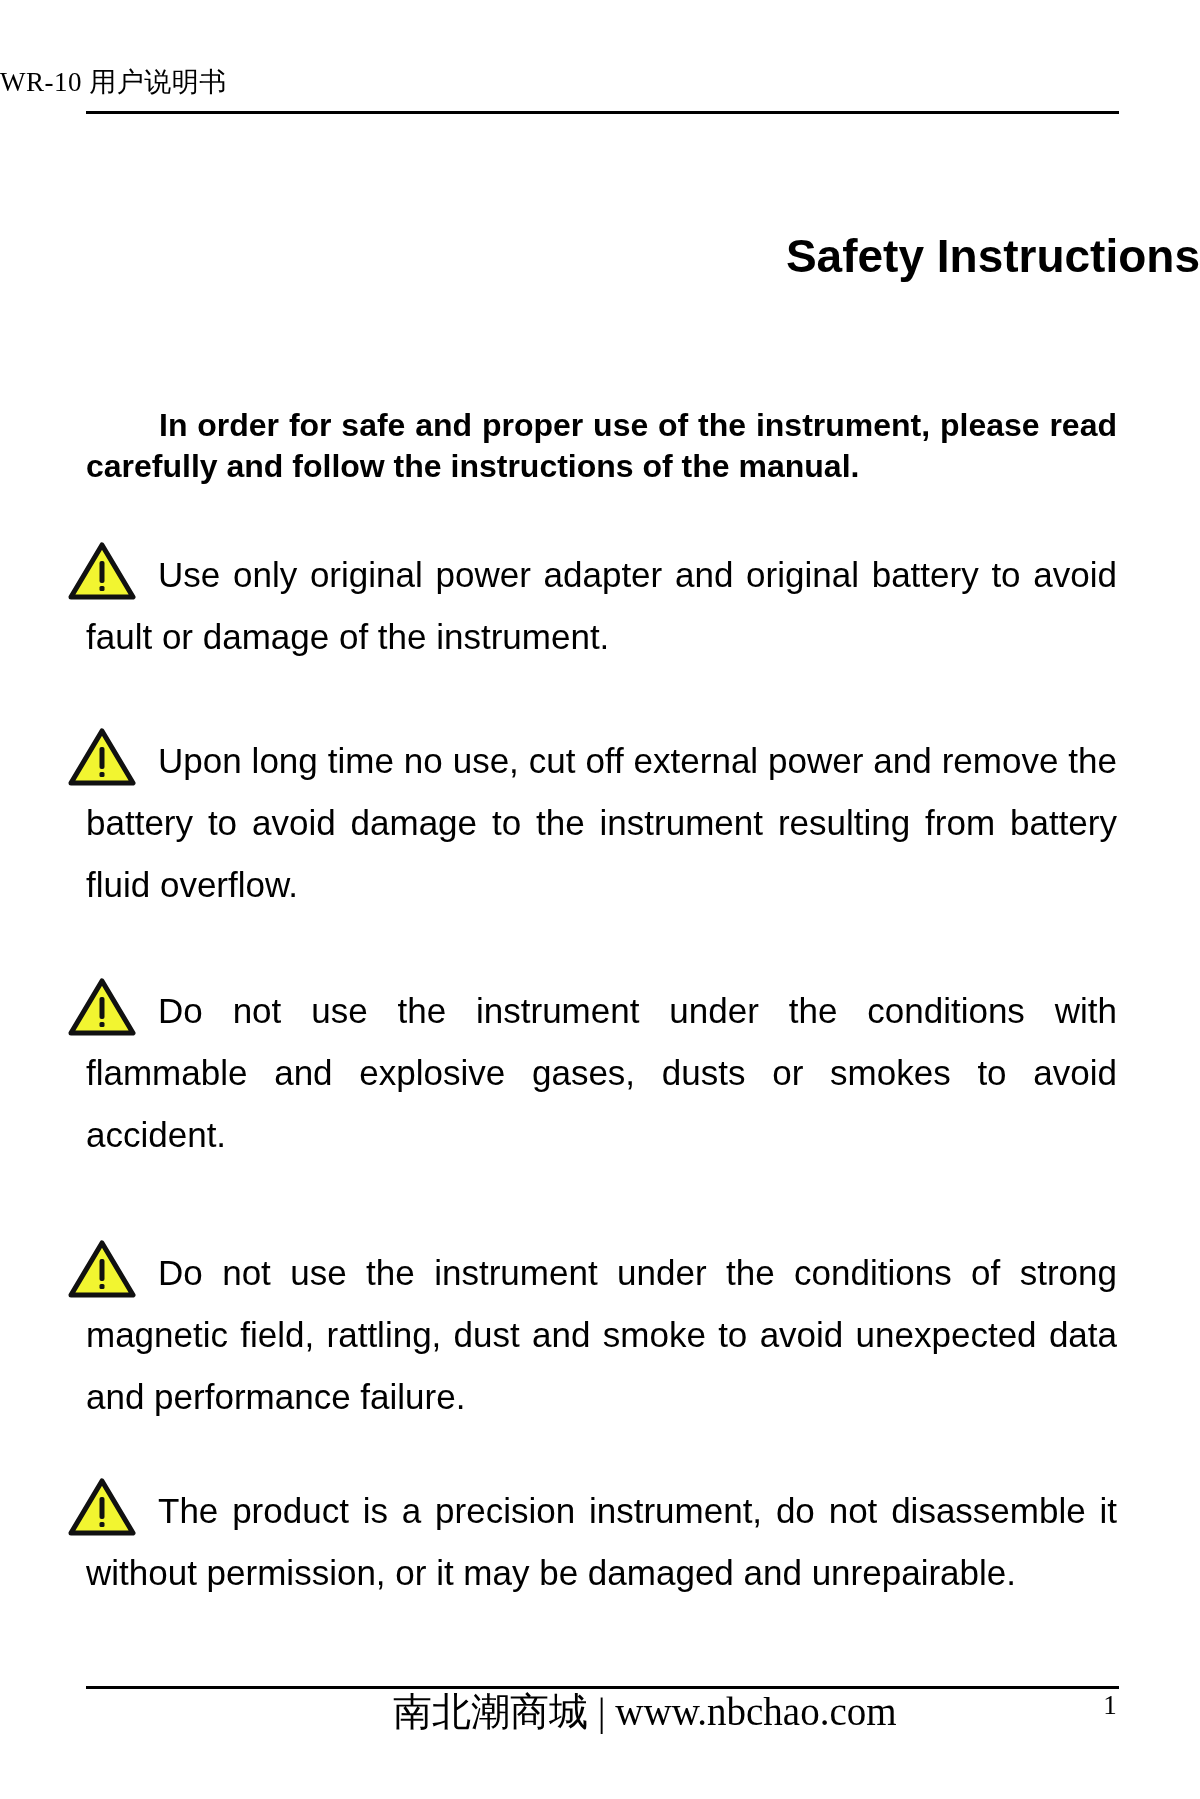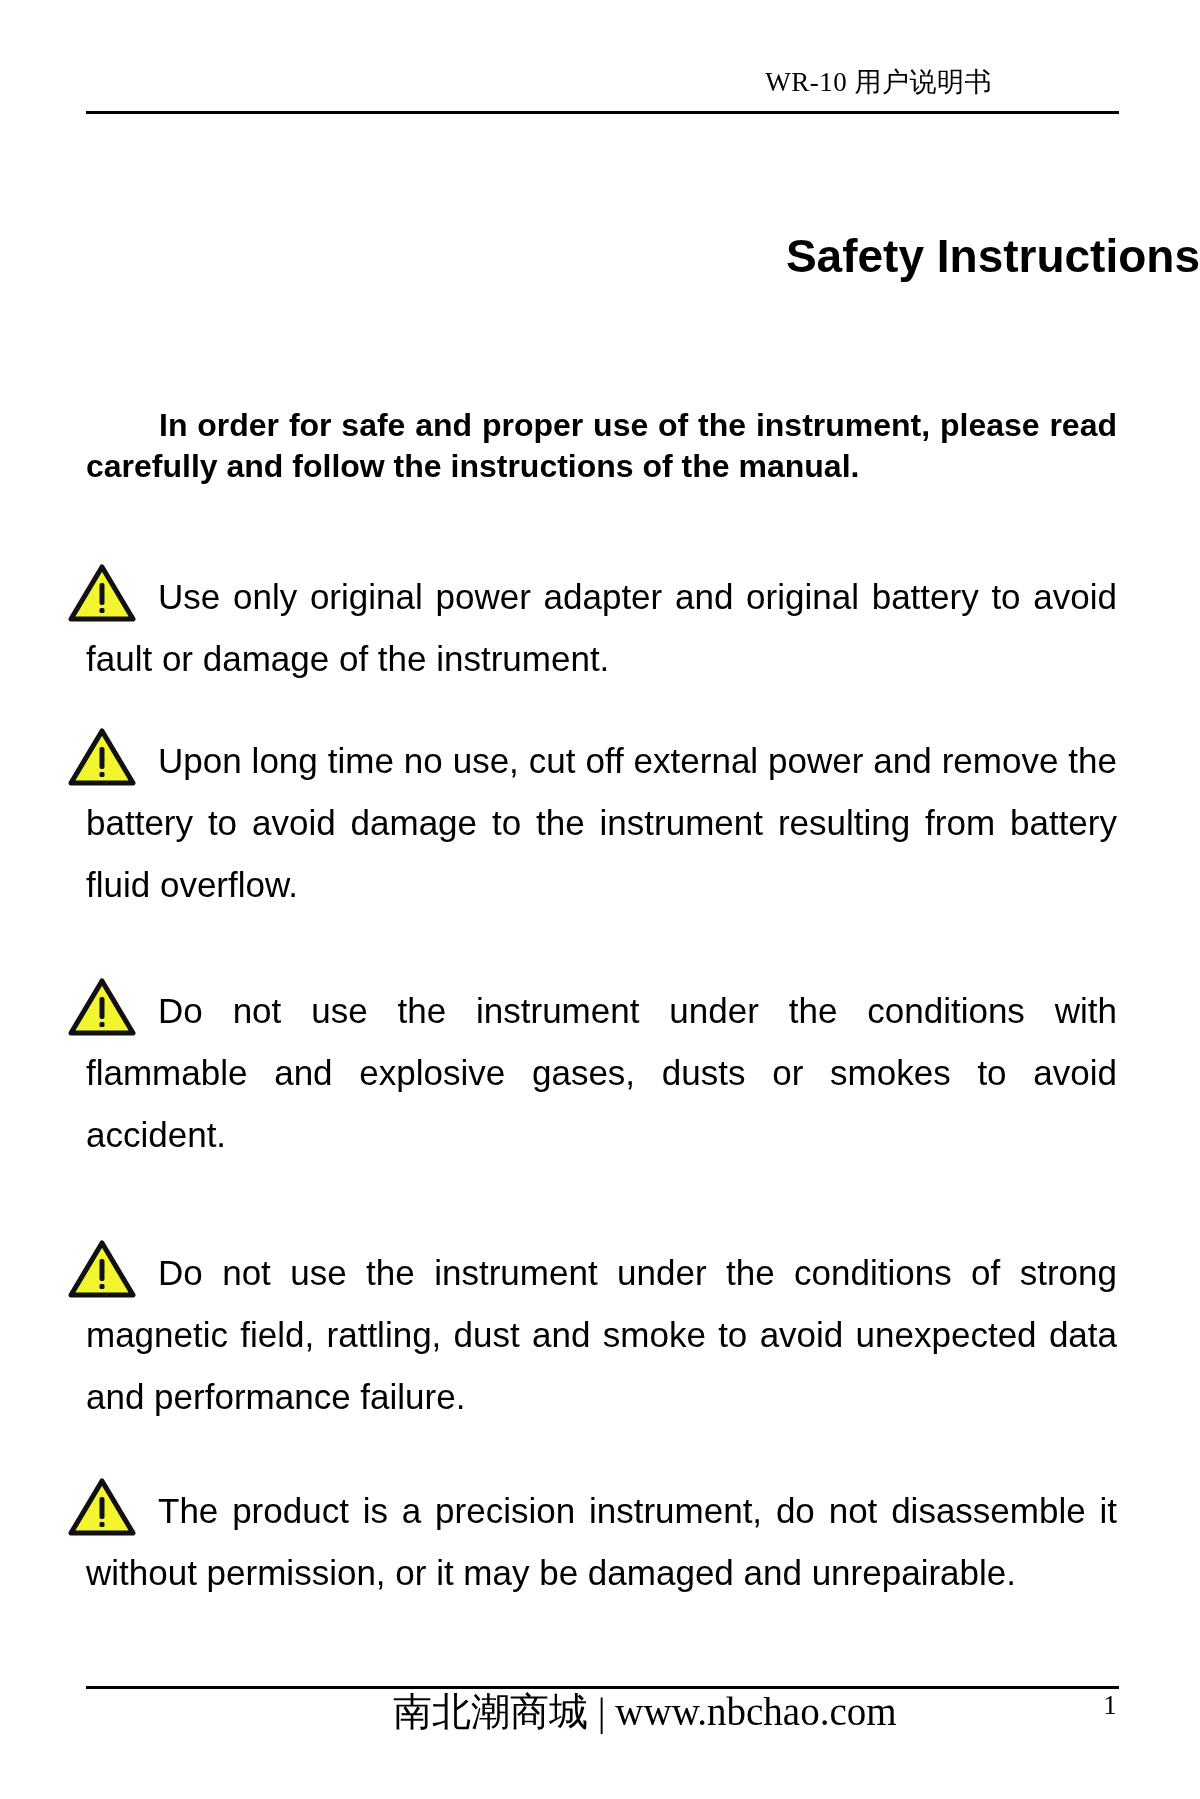--- a/index.html
+++ b/index.html
@@ -1,20 +1,20 @@
 <!DOCTYPE html>
 <html><head>
 <meta charset="utf-8">
 <style>
   html, body { margin: 0; padding: 0; background: #ffffff; }
   body { width: 1200px; height: 1799px; position: relative; overflow: hidden; color: #000; }
   .hdr-text {
     position: absolute; left: 0; width: 980px; top: 64px;
-    text-align: right; font-family: "Liberation Serif", "DejaVu Serif", serif;
-    font-size: 27px; line-height: 36px; letter-spacing: 0.5px; padding-left: 12px;
+    text-align: left; font-family: "Liberation Serif", "DejaVu Serif", serif;
+    font-size: 27px; line-height: 36px; letter-spacing: 0.5px;
   }
   .rule { position: absolute; left: 86px; width: 1033px; height: 3px; background: #000; }
   .title {
     position: absolute; left: 0; width: 1200px; top: 233px;
     text-align: right; font-family: "Liberation Sans", "DejaVu Sans", sans-serif;
     font-weight: bold; font-size: 46px; line-height: 46px;
   }
   .intro {
     position: absolute; left: 86px; width: 1031px; top: 405px; margin: 0;
     font-family: "Liberation Sans", "DejaVu Sans", sans-serif; font-weight: bold;
@@ -42,21 +42,21 @@
 
 <div>
   <div class="hdr-text">WR-10  用户说明书</div>
   <div class="rule" style="top:111px;"></div>
 </div>
 
 <div class="title">Safety Instructions</div>
 
 <p class="intro">In order for safe and proper use of the instrument, please read carefully and follow the instructions of the manual.</p>
 
-<div class="warn" style="top:566px;">
+<div class="warn" style="top:544px;">
   <svg class="warn-icon" viewBox="0 0 68 58">
     <polygon points="34,3 65,55 3,55" fill="#f2f530" stroke="#111" stroke-width="5" stroke-linejoin="round"></polygon>
     <rect x="31.5" y="19" width="5" height="22" rx="2" fill="#111"></rect>
     <rect x="31.5" y="44" width="5" height="5" rx="1.5" fill="#111"></rect>
   </svg>
   <span>Use only original power adapter and original battery to avoid fault or damage of the instrument.</span>
 </div>
 
 <div class="warn" style="top:730px;">
   <svg class="warn-icon" viewBox="0 0 68 58">

